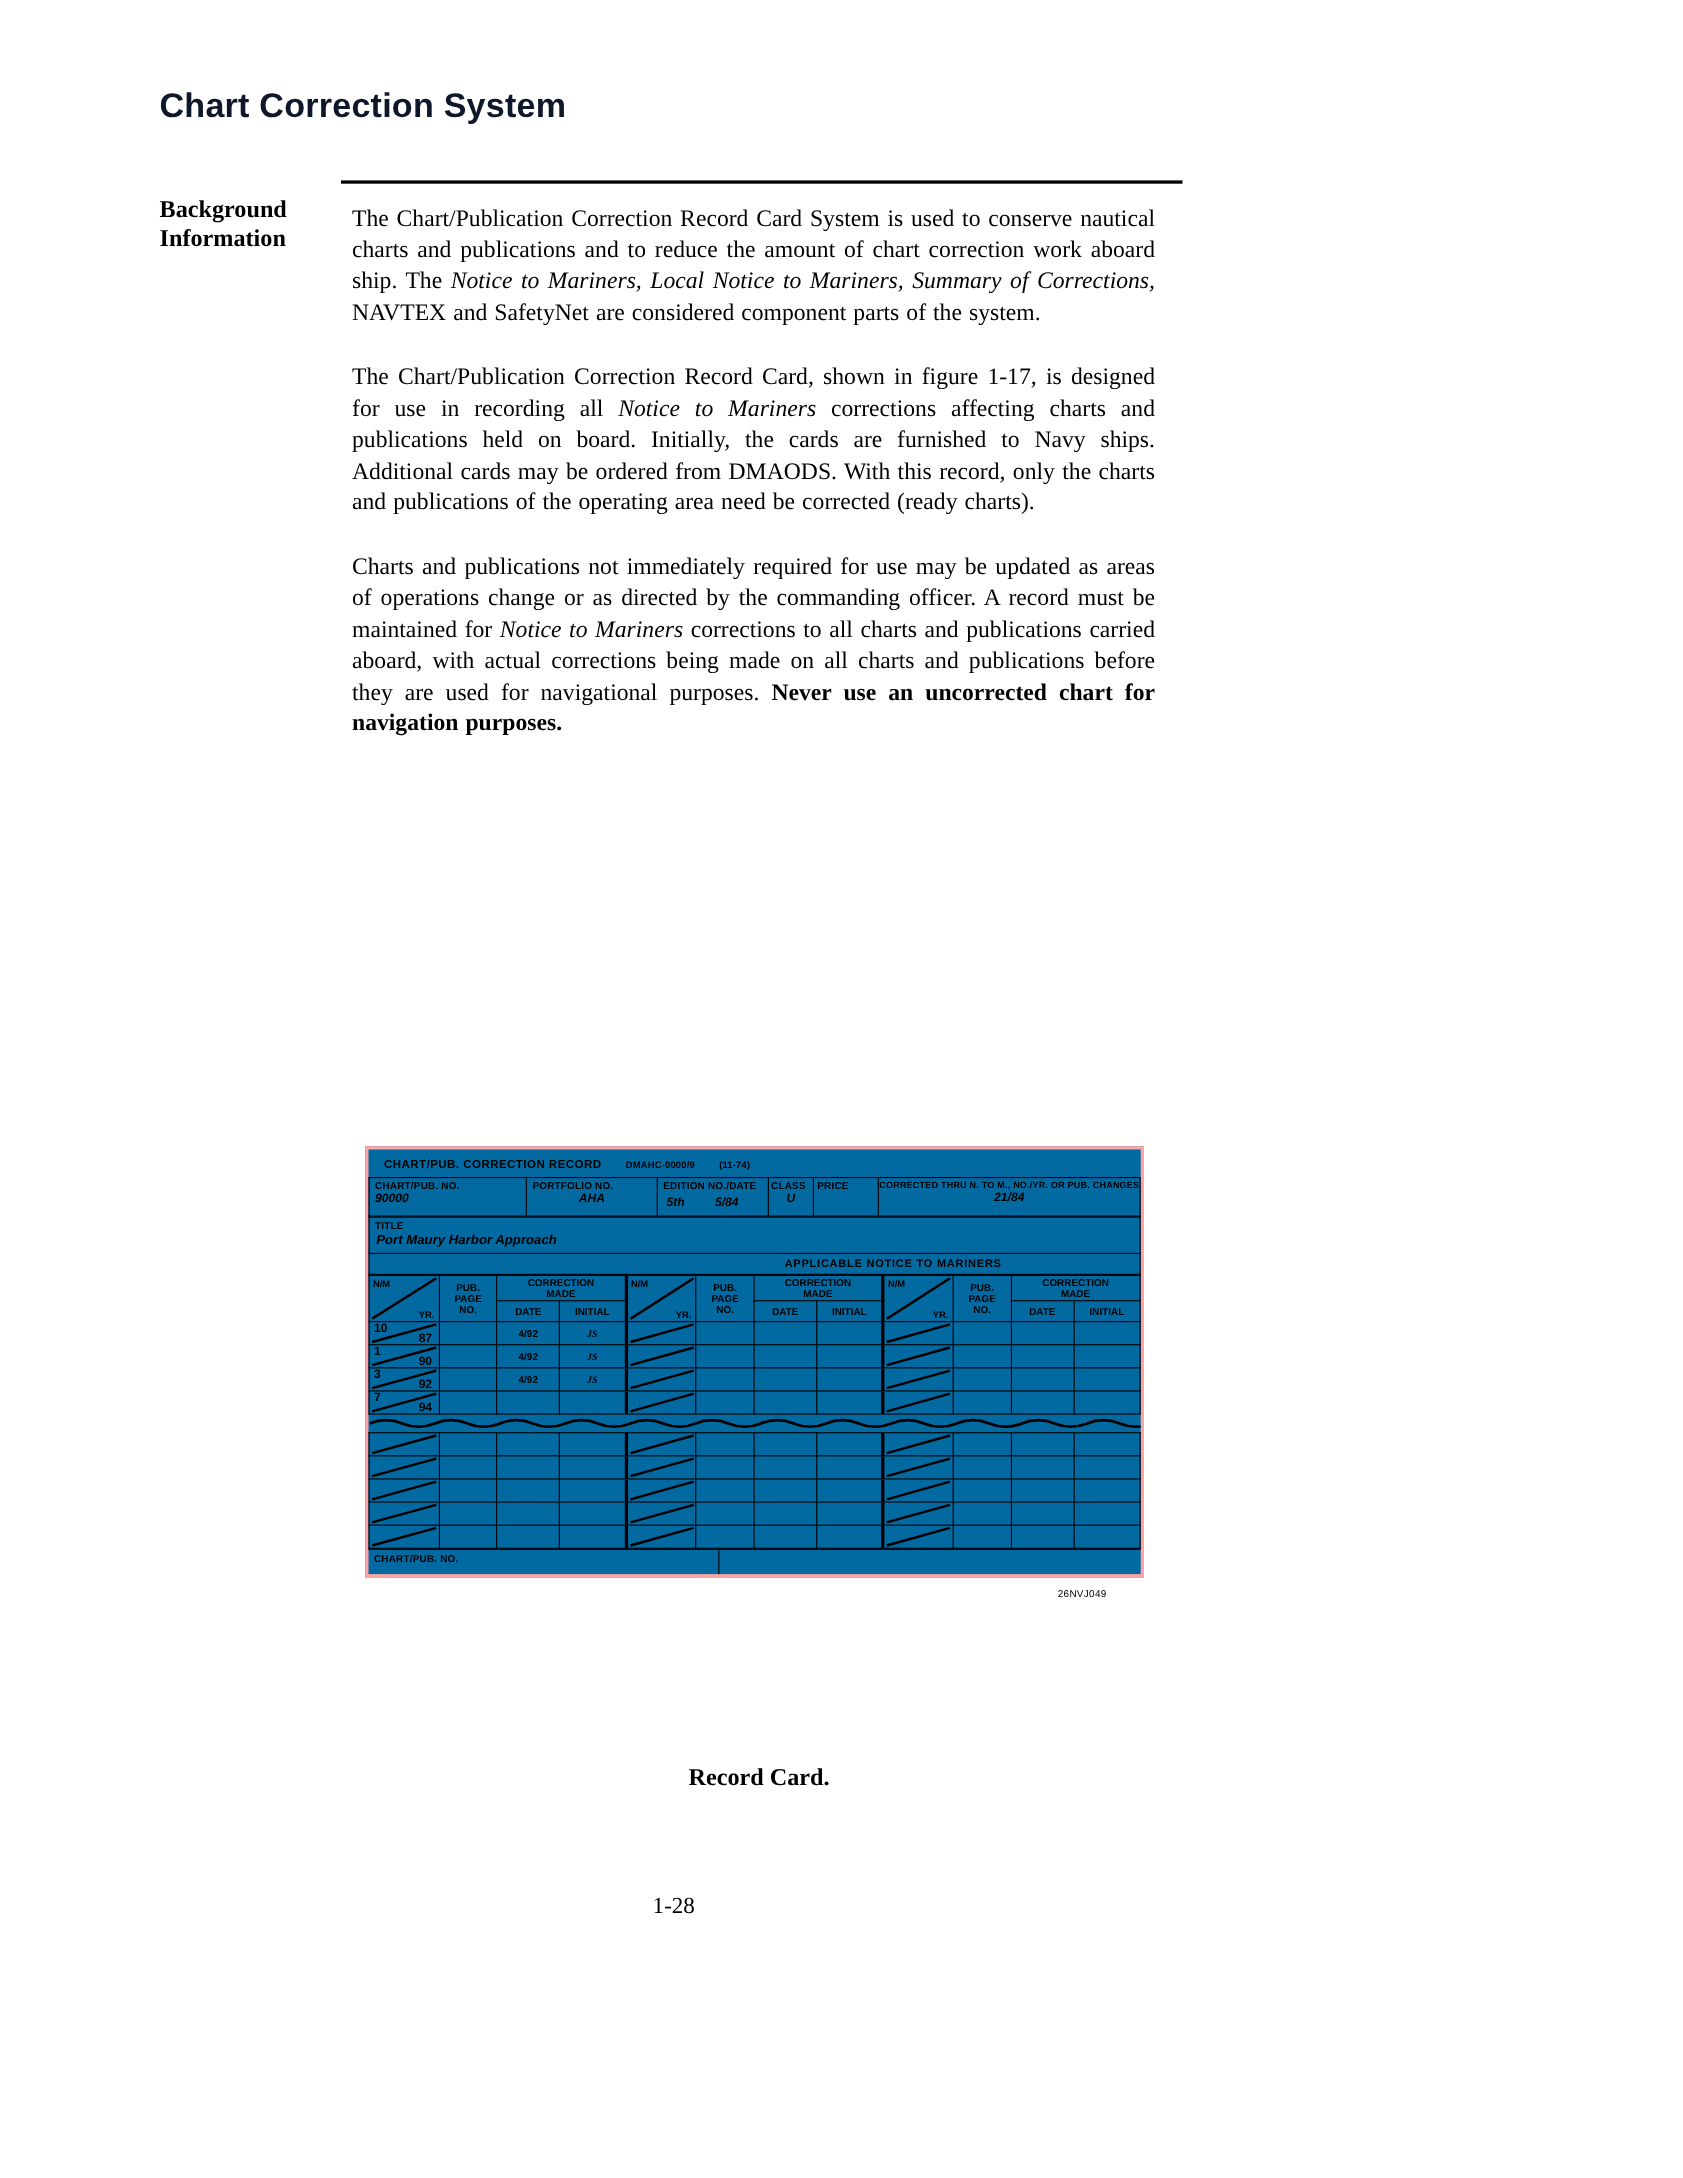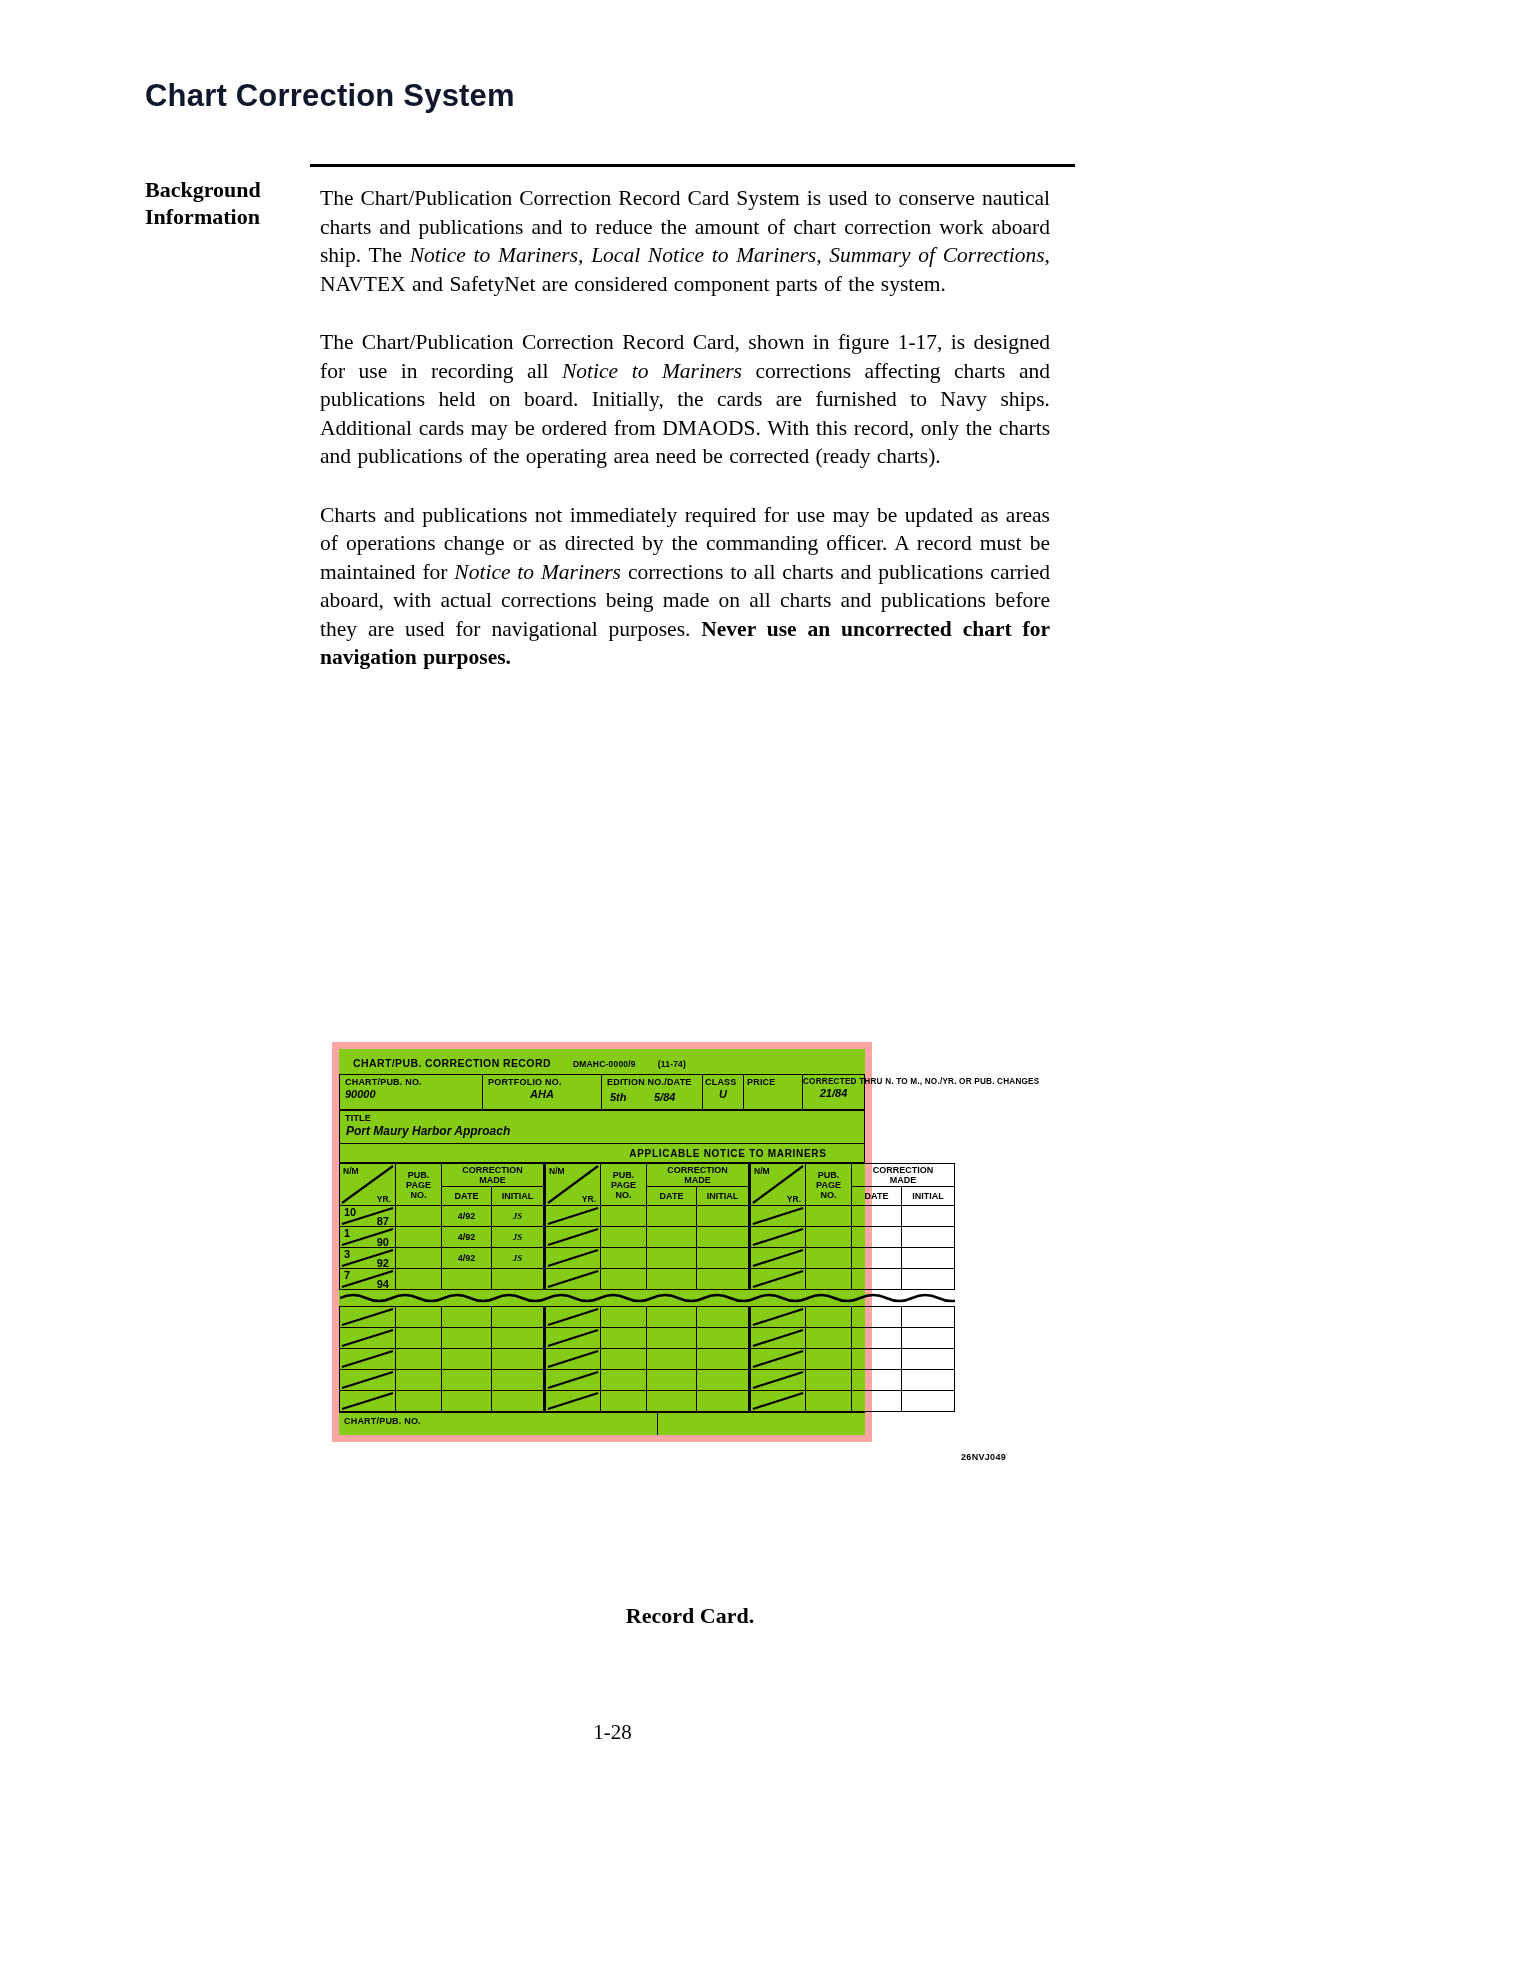--- a/index.html
+++ b/index.html
@@ -71,24 +71,24 @@
   
   .figure-wrap {
     position: absolute;
     left: 332px;
     top: 1042px;
     width: 680px;
   }
 
   .card {
     position: relative;
-    border: 7px solid #fca5a5;
-    background: #84cc16;
+    border: 3px solid #fca5a5;
+    background: #0369a1;
     padding: 0;
-    width: 540px;
+    width: 708px;
     box-sizing: border-box;
   }
 
   .card-title-row {
     display: flex;
     align-items: baseline;
     gap: 22px;
     padding: 8px 10px 5px 14px;
     font-family: "Liberation Sans", "DejaVu Sans", sans-serif;
     font-weight: bold;
@@ -209,21 +209,21 @@
     height: 22px;
   }
   .footer-row .lbl { font-size: 9px; padding-top: 3px; }
 
   .fig-code {
     position: absolute;
     right: 6px;
     bottom: -20px;
     font-family: "Liberation Sans", "DejaVu Sans", sans-serif;
     font-size: 9px;
-    font-weight: bold;
+    font-weight: normal;
     letter-spacing: 0.3px;
   }
 
   
   .caption {
     position: absolute;
     left: 320px;
     top: 1600px;
     width: 740px;
     text-align: center;

